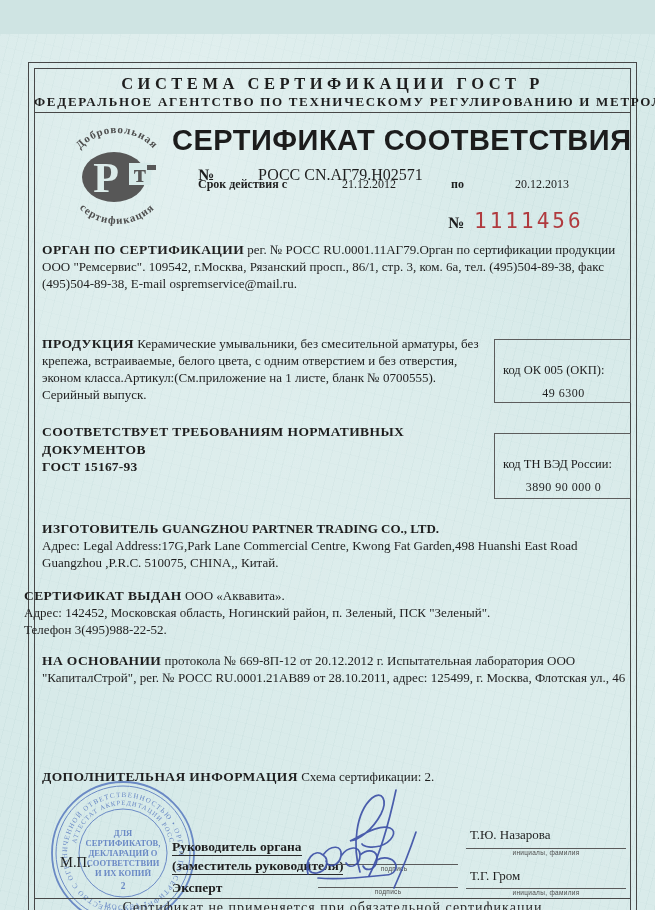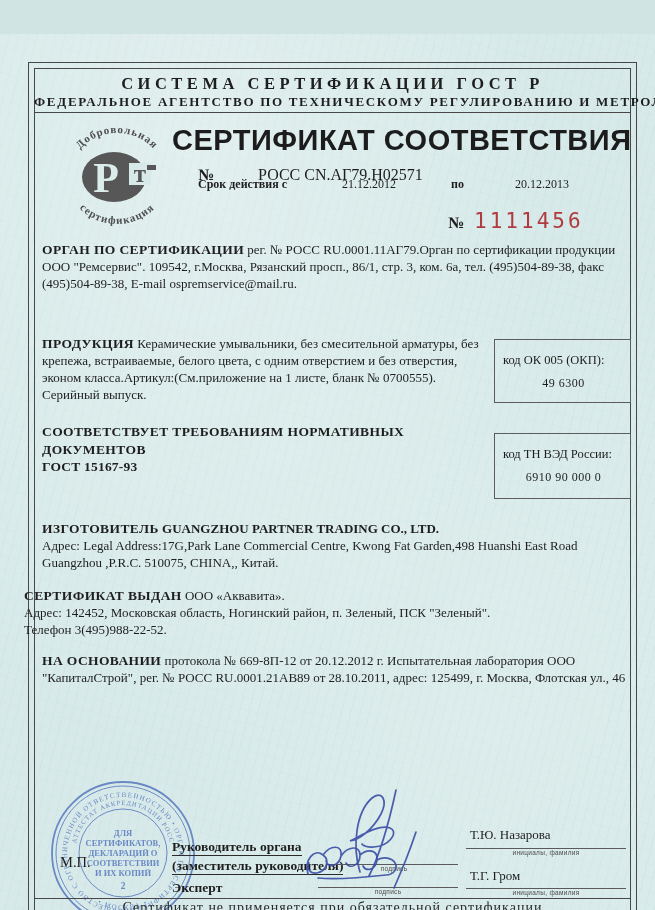--- a/index.html
+++ b/index.html
@@ -22,21 +22,21 @@
     font-weight:bold;font-size:29px;letter-spacing:.5px;color:#1c1c1c;white-space:nowrap}
   .numrow{left:198px;top:132px;font-size:16px}
   .numrow .lbl{font-weight:bold;margin-right:40px}
   .valrow{left:198px;top:143px;font-size:12px}
   .valrow .lbl{font-weight:bold}
   .blankrow{left:448px;top:175px;display:flex;align-items:baseline;gap:10px}
   .blankrow .lbl{font-size:16px;font-weight:bold}
   .blank-num{font-family:"DejaVu Sans Mono",monospace;font-size:21px;letter-spacing:3px;color:#b03a3e}
   .sec{font-size:13px;line-height:1.3}
   .sec .label{font-weight:bold;font-size:13.5px;letter-spacing:.4px}
-  .codebox{left:494px;width:137px;border:1px solid #5c5c5c;padding:13px 6px 6px 8px;font-size:12.5px}
+  .codebox{left:494px;width:137px;border:1px solid #5c5c5c;padding:23px 6px 6px 8px;font-size:12.5px}
   .codebox .val{display:block;text-align:center;margin-top:8px;font-size:12px;letter-spacing:.5px}
   .role{font-weight:bold;font-size:13.5px;border-bottom:1.2px solid #2a2a2a;display:inline-block;line-height:1.1}
   .sigline{border-top:1px solid #5a5a5a;text-align:center}
   .caption{font-size:6.5px;color:#4c4c4c;text-align:center;letter-spacing:.3px;font-family:"Liberation Sans",sans-serif}
   .name{font-size:13px;white-space:nowrap}
   .note-strip{left:34px;top:864px;width:597px;height:20px;border-top:1px solid #474747;
     text-align:center;font-size:14px;letter-spacing:1px;padding-top:1px;color:#2a2a2a}
   .fineprint{left:0;top:895px;width:655px;text-align:center;font-size:5.5px;color:#8a8f92;
     font-family:"Liberation Sans",sans-serif;letter-spacing:.2px}
   .stamp{opacity:.88}
@@ -102,21 +102,21 @@
     <span>Керамические умывальники, без смесительной арматуры, без крепежа, встраиваемые, белого цвета, с одним отверстием и без отверстия, эконом класса.Артикул:(См.приложение на 1 листе, бланк № 0700555).</span>
     <span style="display:block">Серийный выпуск.</span>
   </div>
 
   <div class="abs codebox" style="top:305px;height:64px">
     <span>код ОК 005 (ОКП):</span>
     <span class="val">49 6300</span>
   </div>
   <div class="abs codebox" style="top:399px;height:66px">
     <span>код ТН ВЭД России:</span>
-    <span class="val">6910 90 000 0</span>
+    <span class="val">3890 90 000 0</span>
   </div>
 
   <div class="abs sec" style="left:42px;top:389px;width:452px">
     <span class="label" style="display:block">СООТВЕТСТВУЕТ ТРЕБОВАНИЯМ НОРМАТИВНЫХ ДОКУМЕНТОВ</span>
     <span class="label" style="display:block;letter-spacing:.2px">ГОСТ 15167-93</span>
   </div>
 
   <div class="abs sec" style="left:42px;top:486px;width:590px">
     <span class="label">ИЗГОТОВИТЕЛЬ</span>
     <span style="font-weight:bold;font-weight:600">GUANGZHOU PARTNER TRADING CO., LTD.</span>
@@ -128,20 +128,24 @@
     <span>ООО «Аквавита».</span>
     <span style="display:block">Адрес: 142452, Московская область, Ногинский район, п. Зеленый, ПСК "Зеленый".</span>
     <span style="display:block">Телефон 3(495)988-22-52.</span>
   </div>
 
   <div class="abs sec" style="left:42px;top:618px;width:592px">
     <span class="label">НА ОСНОВАНИИ</span>
     <span>протокола № 669-8П-12 от 20.12.2012 г. Испытательная лаборатория ООО "КапиталСтрой", рег. № РОСС RU.0001.21АВ89 от 28.10.2011, адрес: 125499, г. Москва, Флотская ул., 46</span>
   </div>
 
+  <div class="abs sec" style="left:42px;top:734px;width:590px">
+    <span class="label">ДОПОЛНИТЕЛЬНАЯ ИНФОРМАЦИЯ</span>
+    <span>Схема сертификации: 2.</span>
+  </div>
 
   <svg class="abs stamp" style="left:48px;top:744px" width="150" height="150" viewBox="0 0 150 150">
     <defs>
       <path id="stampOuter" d="M 75,131 A 56,56 0 1 1 75,19 A 56,56 0 1 1 74.99,131"></path>
       <path id="stampInnerTop" d="M 27,75 A 48,48 0 0 1 123,75"></path>
       <path id="stampInnerBottom" d="M 23,80 A 52,52 0 0 0 127,80"></path>
     </defs>
     <g fill="none" stroke="#5b7cc0">
       <circle cx="75" cy="75" r="71" stroke-width="1.8"></circle>
       <circle cx="75" cy="75" r="67" stroke-width="1"></circle>

